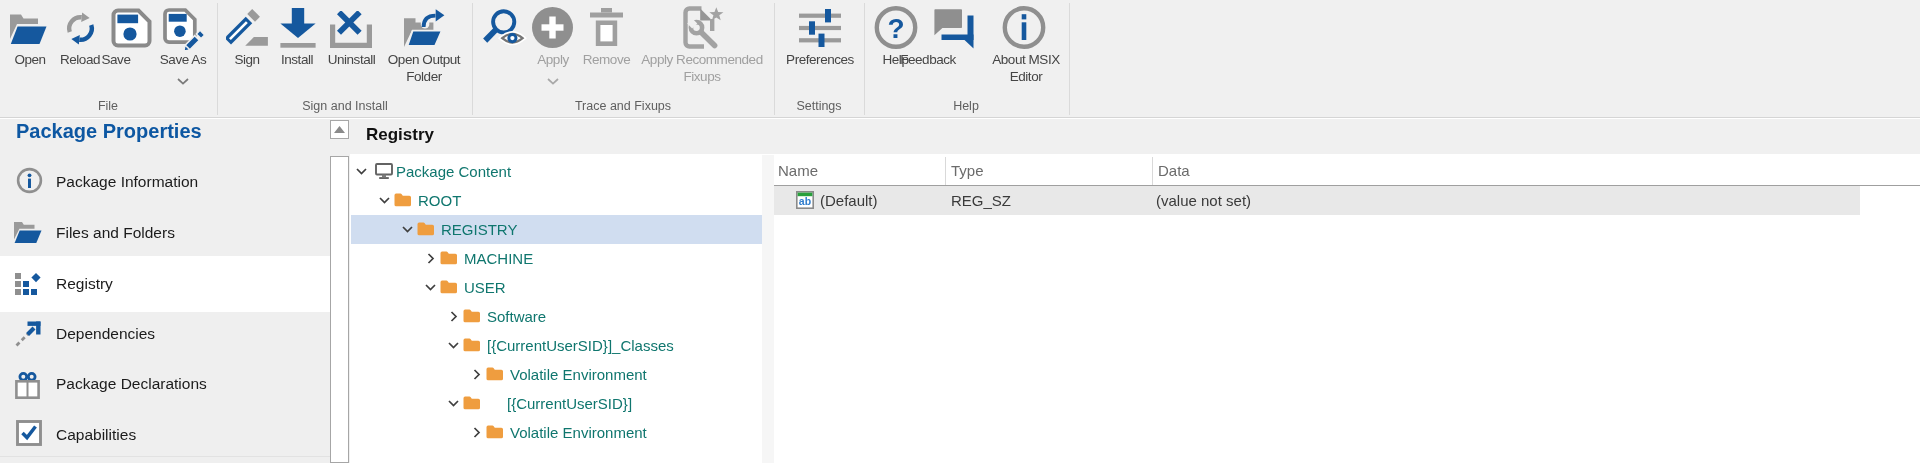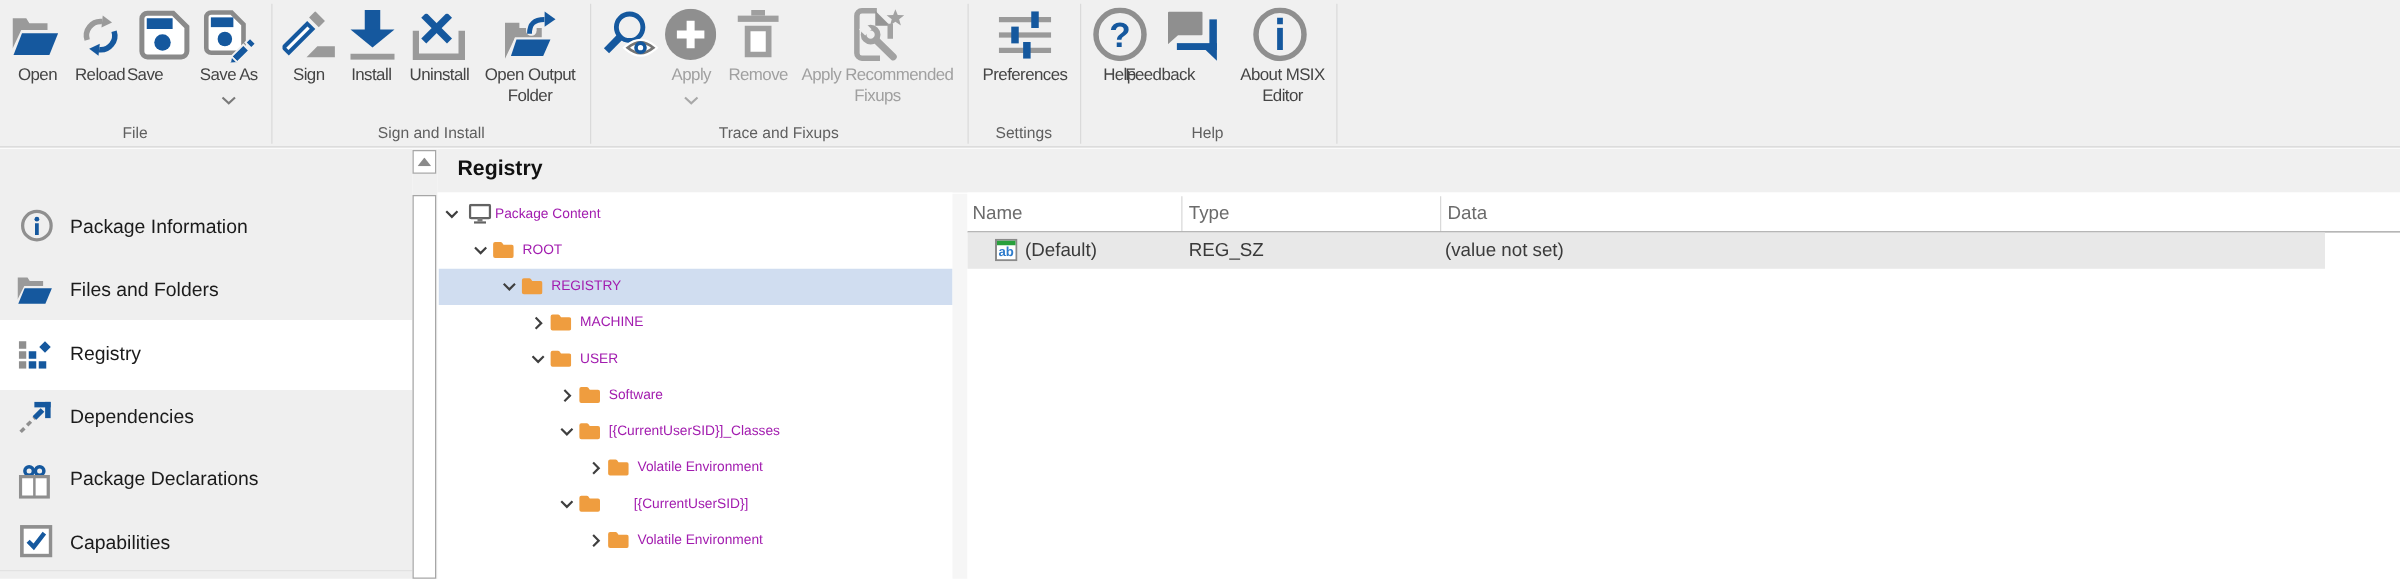--- a/index.html
+++ b/index.html
@@ -18,21 +18,21 @@
   .navitem { position:absolute; left:0; width:374px; height:51px; }
   .navitem .txt { position:absolute; left:56px; top:50%; transform:translateY(-50%); font-size:15.5px; color:#1b1b1b; }
   .navitem svg { position:absolute; }
   
   #scrollstrip { position:absolute; left:330px; top:119px; width:20px; height:344px; background:#f0f0f0; }
   
   #titleband { position:absolute; left:350px; top:119px; width:1570px; height:35px; background:#f0f0f0; }
   #titleband .t { position:absolute; left:16px; top:6px; font-size:17px; font-weight:bold; color:#111; }
   
   #tree { position:absolute; left:350px; top:154px; width:412px; height:309px; background:#fff; }
-  .trow { position:absolute; height:29px; line-height:29px; font-size:11px; color:#a21caf; white-space:nowrap; }
+  .trow { position:absolute; height:29px; line-height:29px; font-size:15px; color:#0f766e; white-space:nowrap; }
   .tsel { position:absolute; left:1px; top:60px; width:411px; height:29px; background:#d0ddf0; }
   
   #treetrack { position:absolute; left:762px; top:155px; width:12px; height:308px; background:#f6f6f6; }
   
   #grid { position:absolute; left:774px; top:154px; width:1146px; height:309px; background:#fff; }
   .ghead { position:absolute; top:2px; height:30px; font-size:15px; color:#6b6b6b; line-height:30px; }
   .gcolsep { position:absolute; top:3px; height:28px; width:1px; background:#d9d9d9; }
   .gheadline { position:absolute; left:0; top:31px; width:1146px; height:1px; background:#9f9f9f; }
   .grow { position:absolute; left:0; top:32px; width:1086px; height:29px; background:#e8e8e8; font-size:15px; color:#3a3a3a; line-height:29px; }
 </style>
@@ -197,20 +197,21 @@
   <div class="rlabel" style="left:828px;">Feedback</div>
 
   <svg class="abs" style="left:1002px;top:6px;" width="44" height="43" viewBox="0 0 44 43">
     <circle cx="22" cy="21.5" r="19.2" fill="none" stroke="#8f8f8f" stroke-width="4.4"></circle>
     <rect x="19.7" y="8.2" width="4.6" height="5.2" fill="#15589e"></rect>
     <rect x="19.7" y="16.3" width="4.6" height="17.7" fill="#15589e"></rect>
   </svg>
   <div class="rlabel" style="left:926px;">About MSIX<br>Editor</div>
 </div>
 <div id="sidebar">
+  <div style="position:absolute;left:16px;top:1px;font-size:20px;font-weight:bold;color:#0d57a2;">Package Properties</div>
 
   <div class="navitem" style="top:37px;">
     <svg style="left:16px;top:11px;" width="27" height="27" viewBox="0 0 27 27">
       <circle cx="13.5" cy="13.5" r="11.4" fill="none" stroke="#8f8f8f" stroke-width="2.6"></circle>
       <circle cx="13.5" cy="8.3" r="1.9" fill="#15589e"></circle>
       <rect x="12" y="11.6" width="3" height="9.4" fill="#15589e"></rect>
     </svg>
     <div class="txt">Package Information</div>
   </div>
 

